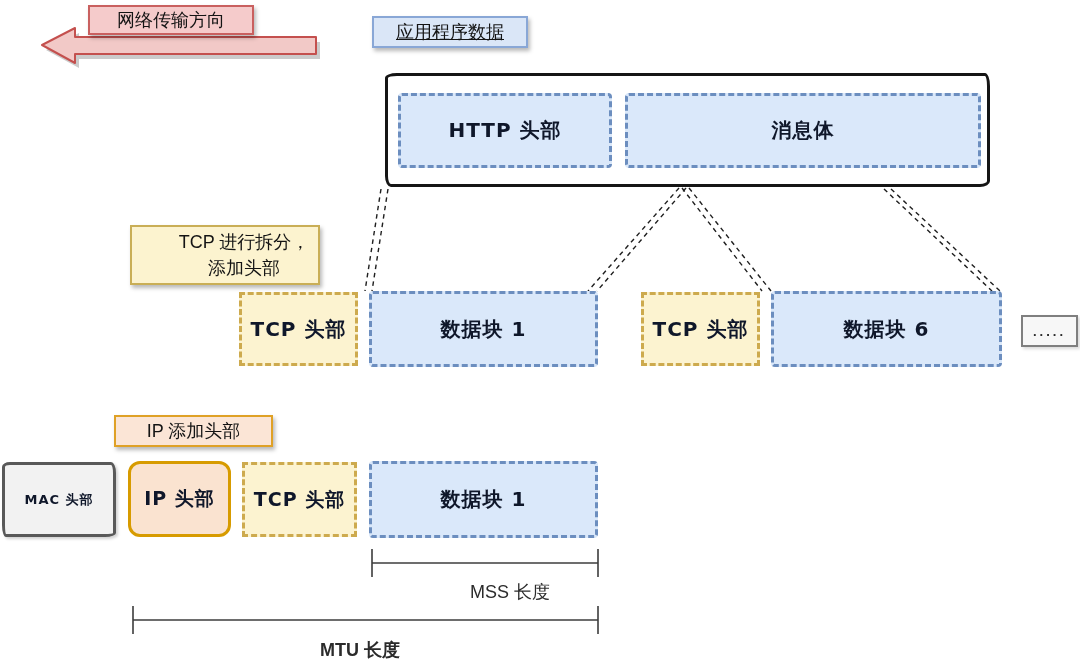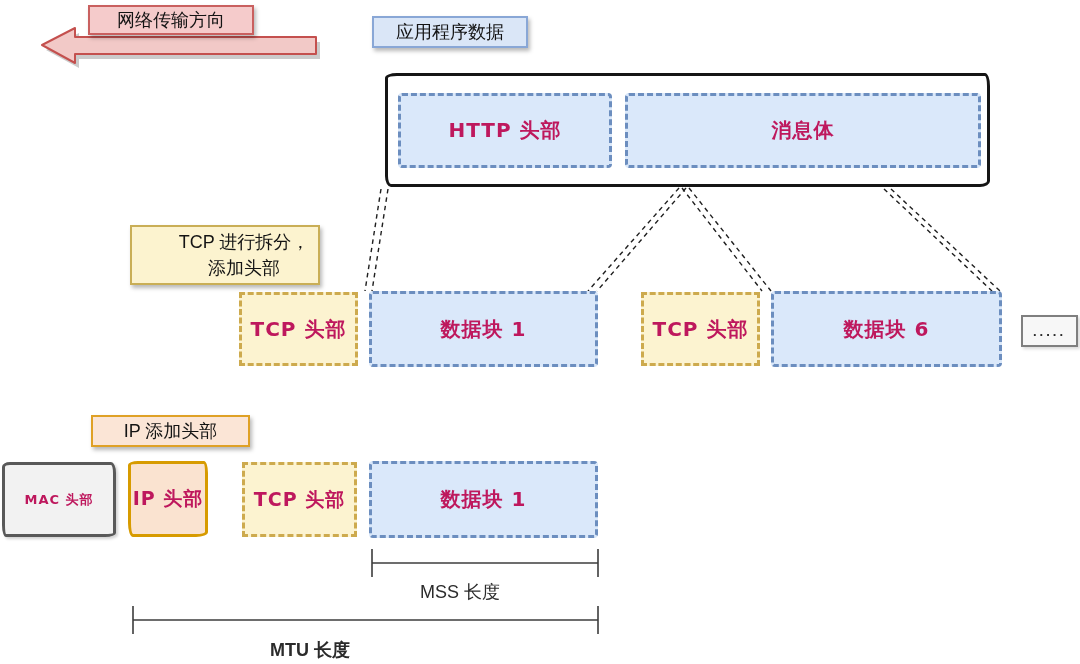--- a/index.html
+++ b/index.html
@@ -3,21 +3,21 @@
 <meta charset="utf-8">
 <style>
   html,body{margin:0;padding:0;background:#ffffff;}
   #canvas{
     position:relative;width:1080px;height:664px;background:#ffffff;
     font-family:"Liberation Sans","DejaVu Sans",sans-serif;overflow:hidden;
   }
   #overlay{position:absolute;left:0;top:0;width:1080px;height:664px;pointer-events:none;}
   .box{
     position:absolute;box-sizing:border-box;display:flex;align-items:center;justify-content:center;
-    font-weight:bold;font-size:20px;color:#be185d;letter-spacing:1px;white-space:nowrap;
+    font-weight:bold;font-size:20px;color:#0f172a;letter-spacing:1px;white-space:nowrap;
     font-family:"DejaVu Sans","Liberation Sans",sans-serif;
   }
   .blue{background:var(--blue-fill,#dae8fa);border:3px dashed var(--blue-border,#6c8ebf);border-radius:4px;}
   .yellow{background:var(--yellow-fill,#fcf3d0);border:3px dashed var(--yellow-border,#cdaa4e);border-radius:0;}
   .orange-solid{
     background:var(--orange-fill,#fae3d0);border:3px solid var(--orange-border,#d79b00);
     border-radius:10px 4px 12px 5px / 4px 12px 5px 14px;
   }
   .gray-solid{
     background:var(--gray-fill,#f2f2f2);border:3px solid var(--gray-border,#595959);
@@ -26,30 +26,30 @@
   .bigbox{
     position:absolute;box-sizing:border-box;background:#ffffff;border:3px solid #151515;
     border-radius:12px 5px 10px 6px / 5px 13px 6px 11px;
   }
   .tag{
     position:absolute;box-sizing:border-box;display:flex;flex-direction:column;align-items:center;justify-content:center;
     font-size:18px;color:#141414;text-align:center;line-height:26px;white-space:nowrap;
     box-shadow:2px 3px 4px rgba(0,0,0,0.28);
   }
   .tag-pink{background:var(--label-pink-fill,#f5cbcb);border:2px solid var(--label-pink-border,#c9605f);}
-  .tag-blue{background:var(--label-blue-fill,#dae6f7);border:2px solid var(--label-blue-border,#89a7d6);}
+  .tag-blue{background:var(--label-blue-fill,#dae6f7);border:2px solid var(--label-blue-border,#89a7d6);text-decoration:underline;}
   .tag-yellow{background:var(--label-yellow-fill,#fcf3cf);border:2px solid var(--label-yellow-border,#c9ae56);padding-left:38px;}
   .tag-peach{background:var(--label-peach-fill,#fbe5d6);border:2px solid var(--label-peach-border,#dfa126);}
   .dotsbox{
     position:absolute;box-sizing:border-box;background:#f7f7f7;border:2px solid #7f7f7f;
     display:flex;align-items:center;justify-content:center;
     font-weight:bold;font-size:13px;letter-spacing:3px;color:#2a2a2a;box-shadow:2px 2px 3px rgba(0,0,0,0.15);
   }
   .measure-label{
-    position:absolute;font-size:18px;color:#2b2b2b;text-align:left;white-space:nowrap;
+    position:absolute;font-size:18px;color:#2b2b2b;text-align:right;white-space:nowrap;
   }
 </style>
 </head>
 <body>
 
 <div id="canvas">
 
   <svg id="overlay" viewBox="0 0 1080 664">
 
     <g>
@@ -121,28 +121,28 @@
     <span>TCP 头部</span>
   </div>
   <div class="box blue" style="left:771px;top:291px;width:231px;height:76px;">
     <span>数据块 6</span>
   </div>
 
   <div class="dotsbox" style="left:1021px;top:315px;width:57px;height:32px;">
     <span>.....</span>
   </div>
 
-  <div class="tag tag-peach" style="left:91px;top:415px;width:159px;height:32px;">
+  <div class="tag tag-peach" style="left:114px;top:415px;width:159px;height:32px;">
     <span>IP 添加头部</span>
   </div>
 
   <div class="box gray-solid" style="left:2px;top:462px;width:114px;height:75px;font-size:13px;">
     <span>MAC 头部</span>
   </div>
-  <div class="box orange-solid" style="left:128px;top:461px;width:80px;height:76px;font-size:19px;">
+  <div class="box orange-solid" style="left:128px;top:461px;width:103px;height:76px;font-size:19px;border-radius:12px;">
     <span>IP 头部</span>
   </div>
   <div class="box yellow" style="left:242px;top:462px;width:115px;height:75px;font-size:19px;">
     <span>TCP 头部</span>
   </div>
   <div class="box blue" style="left:369px;top:461px;width:229px;height:77px;">
     <span>数据块 1</span>
   </div>
 
   <div class="measure-label" style="left:420px;top:580px;width:130px;">MSS 长度</div>

